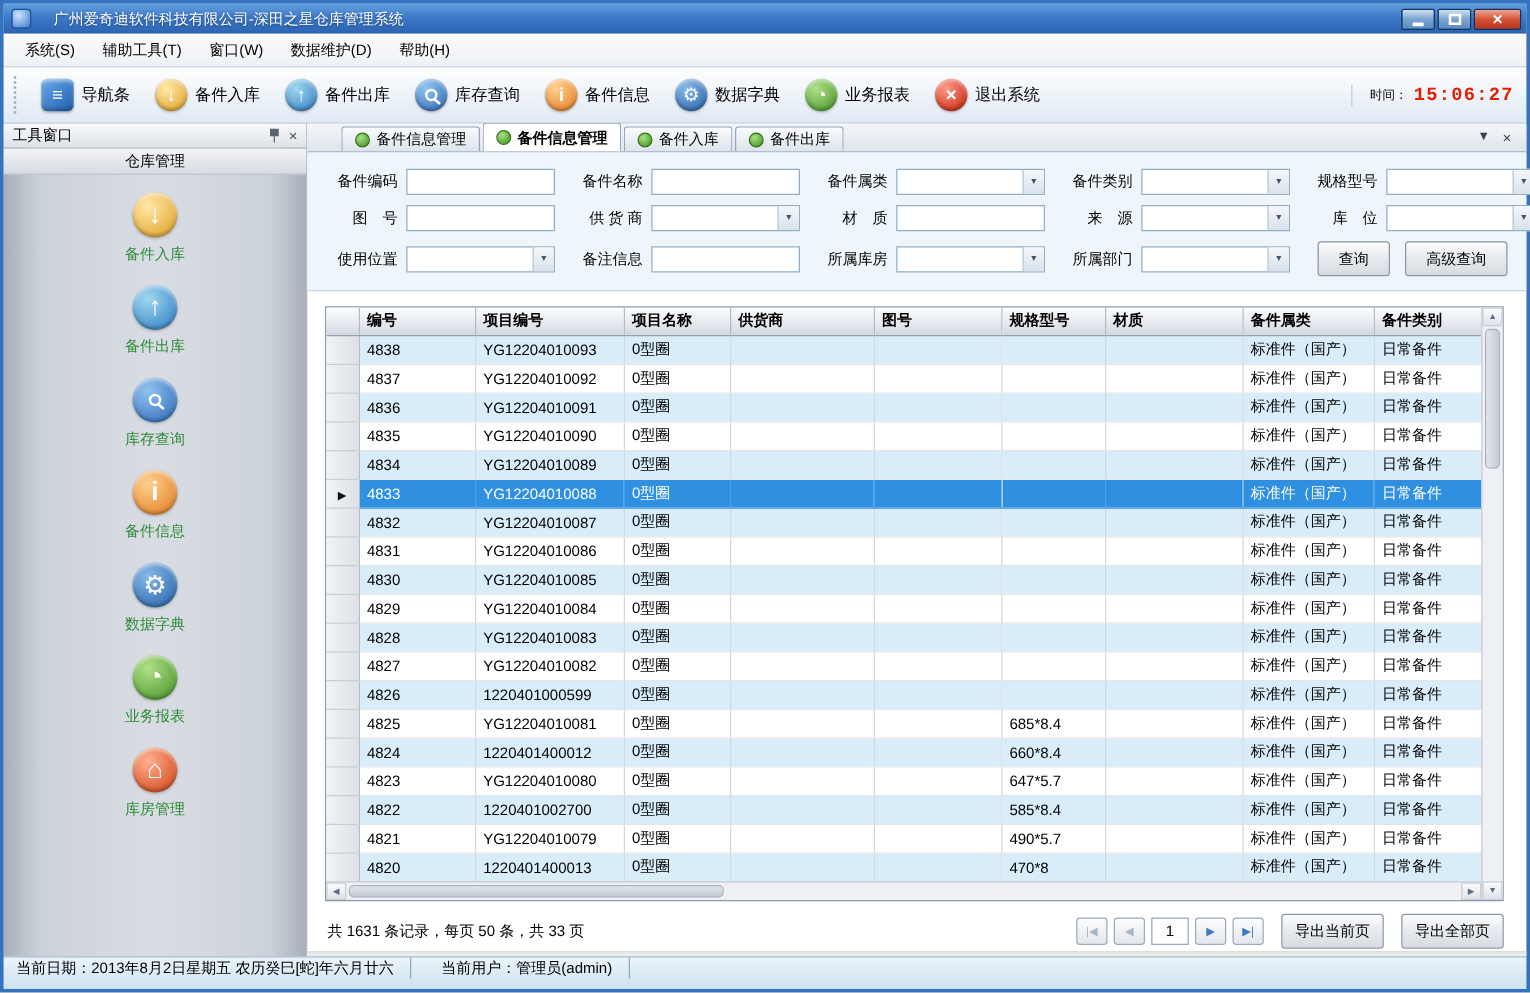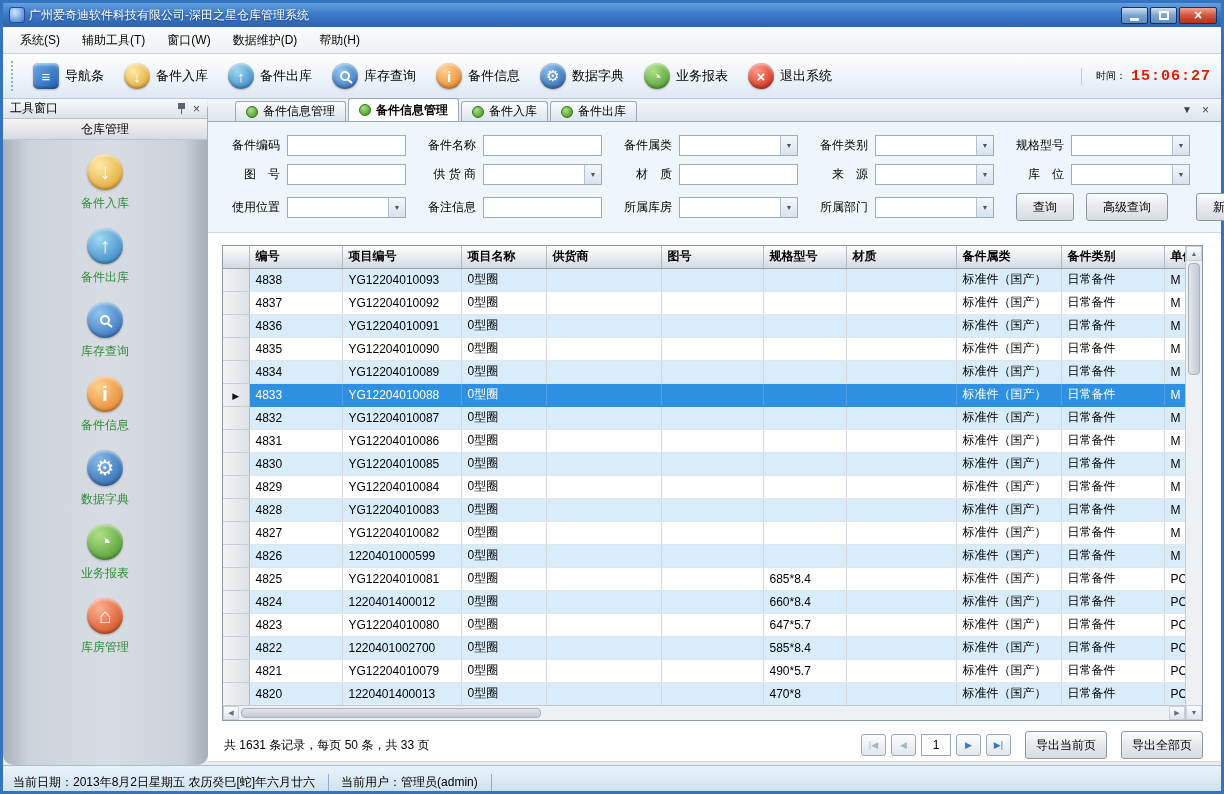--- a/index.html
+++ b/index.html
@@ -2,21 +2,21 @@
 <html><head>
 <meta charset="utf-8">
 <style>
   * { box-sizing: border-box; margin: 0; padding: 0; }
   html, body { width: 1224px; height: 794px; overflow: hidden; }
   body { font-family: "Liberation Sans", "DejaVu Sans", sans-serif; font-size: 12px; color: #000; background: #888; }
 
   .window { width: 1224px; height: 794px; border: 3px solid #3473bd; background: #ececec; display: flex; flex-direction: column; }
 
   
-  .titlebar { height: 24px; flex: 0 0 auto; background: linear-gradient(180deg,#63a0e0 0%,#3d7ac8 45%,#2b63b2 100%); display: flex; align-items: center; padding: 0 4px 0 6px; gap: 4px; }
+  .titlebar { height: 24px; flex: 0 0 auto; background: linear-gradient(180deg,#63a0e0 0%,#3d7ac8 45%,#2b63b2 100%); display: flex; align-items: center; padding: 0 4px 0 6px; gap: 18px; }
   .app-icon { width: 16px; height: 16px; border-radius: 3px; background: radial-gradient(circle at 35% 30%, #cfe6ff, #3a78c8); border: 1px solid #1d4f96; flex: 0 0 auto; }
   .title-text { color: #fff; font-size: 12px; text-shadow: 0 1px 2px rgba(0,0,0,.45); flex: 1; white-space: nowrap; overflow: hidden; }
   .win-controls { display: flex; gap: 2px; }
   .wbtn { width: 27px; height: 17px; border: 1px solid #16335e; border-radius: 2px; background: linear-gradient(180deg,#cfe0f2,#7ba3cf 50%,#5d8cc0); display: flex; align-items: center; justify-content: center; }
   .wbtn.close { background: linear-gradient(180deg,#f2a493,#d4533a 50%,#b93018); width: 38px; }
   .glyph-min { width: 9px; height: 3px; background: #fff; margin-top: 8px; border-radius: 1px; }
   .glyph-max { width: 10px; height: 9px; border: 2px solid #fff; }
   .glyph-close { color: #fff; font-weight: bold; font-size: 14px; line-height: 1; }
 
   
@@ -44,21 +44,21 @@
   .business-report-icon { background: radial-gradient(circle at 35% 30%, #b0e088, #3f9020); }
   .exit-system-icon { background: radial-gradient(circle at 35% 30%, #ff9888, #c21a00); }
   .warehouse-mgmt-icon { background: radial-gradient(circle at 35% 30%, #ffb090, #cc3c0c); }
   .mag { width: 10px; height: 10px; border: 2px solid #fff; border-radius: 50%; position: relative; display: inline-block; }
   .mag::after { content: ""; position: absolute; width: 7px; height: 2px; background: #fff; right: -5px; bottom: -3px; transform: rotate(40deg); border-radius: 1px; }
 
   
   .main { flex: 1; display: flex; min-height: 0; }
 
   
-  .sidebar { width: 205px; flex: 0 0 auto; display: flex; flex-direction: column; border-right: 1px solid #a8b0ba; background: linear-gradient(90deg,#a7afb9 0%,#ccd2d9 12%,#d9dde3 50%,#ccd2d9 88%,#a7afb9 100%); border-radius: 11px; }
+  .sidebar { width: 243px; flex: 0 0 auto; display: flex; flex-direction: column; border-right: 1px solid #a8b0ba; background: linear-gradient(90deg,#a7afb9 0%,#ccd2d9 12%,#d9dde3 50%,#ccd2d9 88%,#a7afb9 100%); }
   .sidebar-header { height: 20px; flex: 0 0 auto; background: linear-gradient(180deg,#f8f9fa,#dde2e8); border-bottom: 1px solid #b8c0ca; display: flex; align-items: center; padding: 0 7px; gap: 7px; }
   .sh-title { flex: 1; }
   .pin-icon { display: inline-block; width: 9px; height: 11px; position: relative; }
   .pin-icon::before { content: ""; position: absolute; left: 1px; top: 0; width: 7px; height: 6px; background: #5a6470; }
   .pin-icon::after { content: ""; position: absolute; left: 4px; top: 6px; width: 1px; height: 5px; background: #5a6470; }
   .sidebar-close { color: #424a54; font-size: 12px; line-height: 1; cursor: pointer; }
   .sidebar-caption { height: 21px; flex: 0 0 auto; background: linear-gradient(180deg,#f3f4f6,#d7dbe1); border-bottom: 1px solid #bcc4cc; display: flex; align-items: center; justify-content: center; }
   .sidebar-items { flex: 1; display: flex; flex-direction: column; align-items: center; padding-top: 14px; gap: 16px; }
   .side-item { display: flex; flex-direction: column; align-items: center; gap: 5px; cursor: pointer; }
   .side-label { color: #2e8b3a; font-size: 12px; }
@@ -114,21 +114,21 @@
   .pager { flex: 0 0 auto; height: 32px; display: flex; align-items: center; padding: 0 18px 0 16px; justify-content: center; }
   .pager-right { margin-left: auto; display: flex; align-items: center; gap: 5px; }
   .pgbtn { width: 25px; height: 22px; border: 1px solid #9aa8b8; border-radius: 3px; background: linear-gradient(180deg,#fdfdfd,#e2e6ec); color: #3a78c0; font-size: 9px; display: flex; align-items: center; justify-content: center; cursor: pointer; font-family: inherit; }
   .pgbtn.dim { color: #a6b4c4; }
   .pginput { width: 30px; height: 22px; border: 1px solid #9aa8b8; text-align: center; font: inherit; }
   .pager-right .btn.export { margin-left: 9px; padding: 0 10px; }
 
   .content-gap { flex: 1; background: #ececec; border-top: 1px solid #d8d8d8; }
 
   
-  .statusbar { height: 26px; flex: 0 0 auto; background: linear-gradient(180deg,#eaf3fa,#cfe2ef); border-top: 1px solid #a8bece; display: flex; align-items: flex-end; padding: 0 10px; gap: 12px; }
+  .statusbar { height: 26px; flex: 0 0 auto; background: linear-gradient(180deg,#eaf3fa,#cfe2ef); border-top: 1px solid #a8bece; display: flex; align-items: flex-start; padding: 0 10px; gap: 24px; }
   .status-item { padding-right: 13px; border-right: 1px solid #93accO; border-right: 1px solid #93acc0; white-space: nowrap; }
 </style>
 </head>
 <body>
 
 <div class="window">
 
   <div class="titlebar">
     <span class="app-icon"></span>
     <span class="title-text">广州爱奇迪软件科技有限公司-深田之星仓库管理系统</span>

